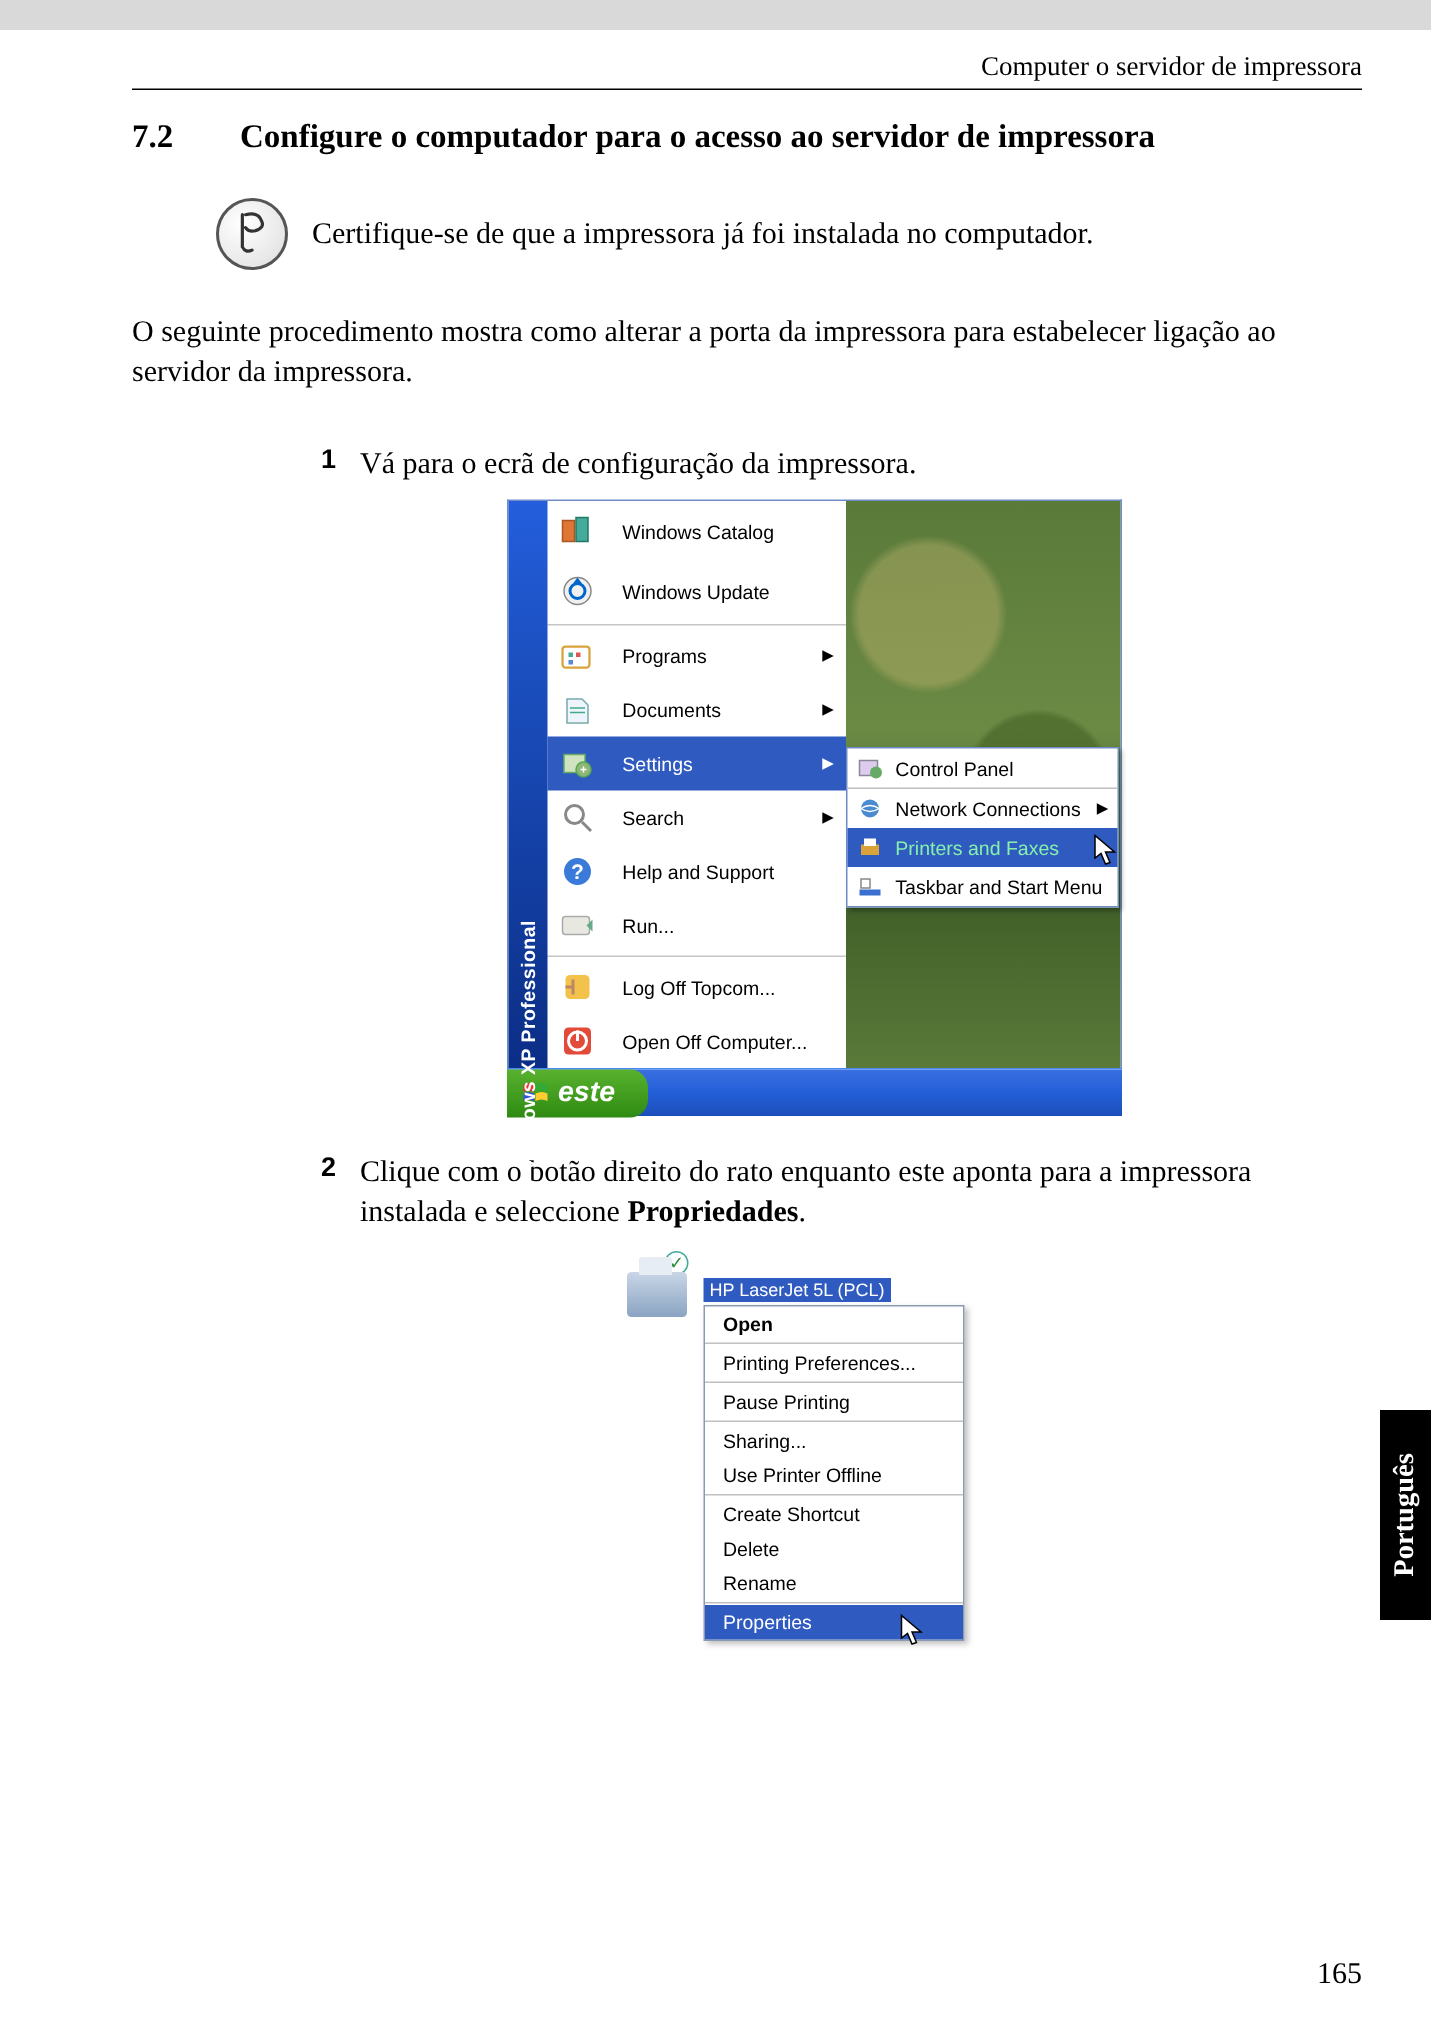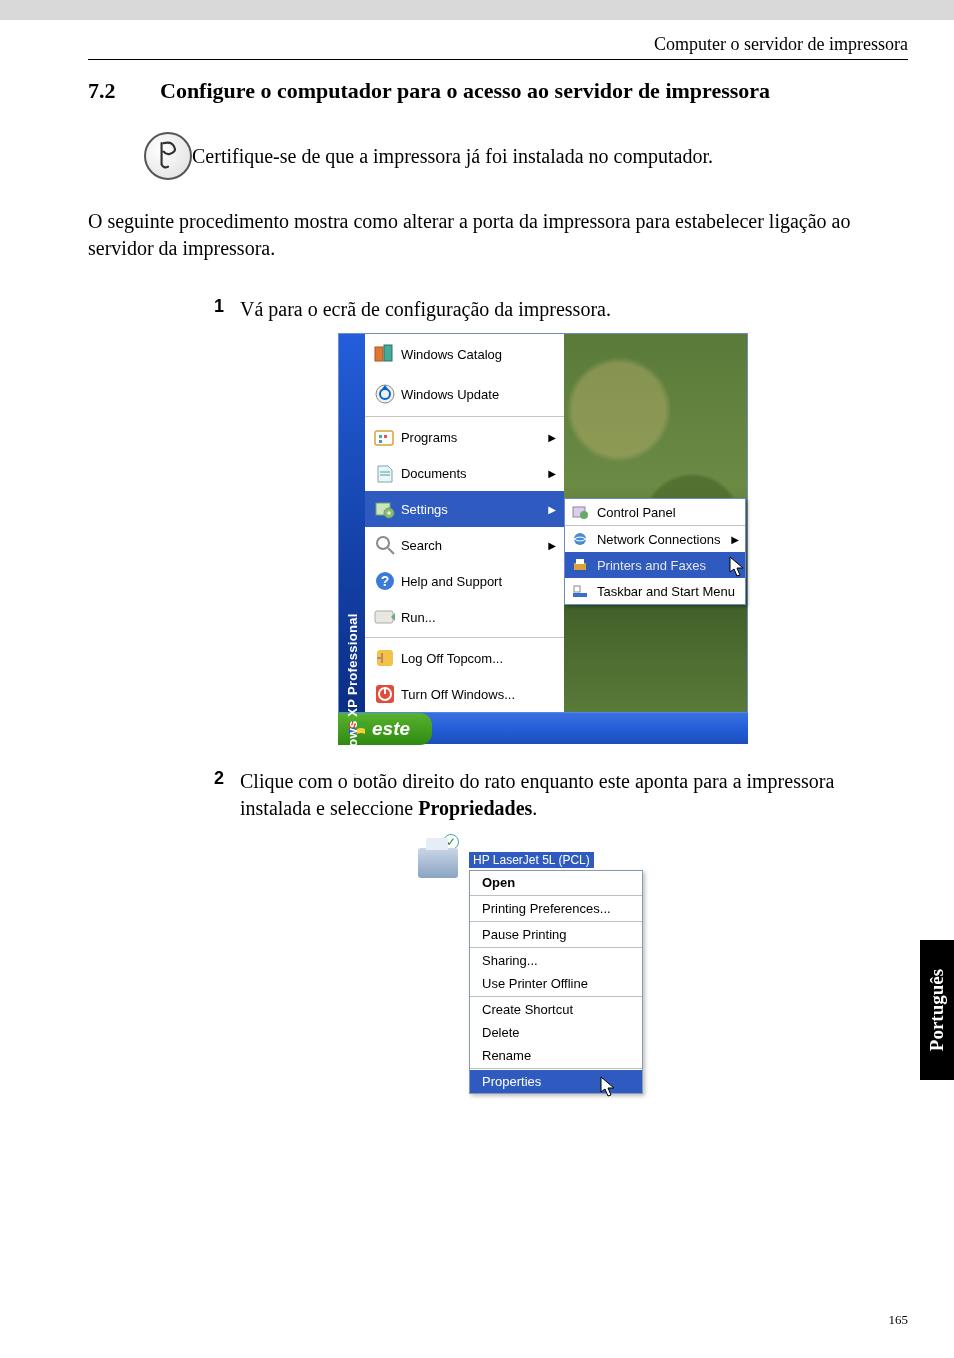--- a/index.html
+++ b/index.html
@@ -3,48 +3,48 @@
 <meta charset="utf-8">
 <style>
   * { box-sizing: border-box; margin: 0; padding: 0; }
   body { background: #fff; font-family: "Times New Roman", serif; width: 954px; height: 1358px; position: relative; color: #000; }
   .gray-bar { background: #d9d9d9; height: 20px; width: 100%; }
   .header-line { font-family: "Times New Roman", serif; font-size: 18px; text-align: right; padding-right: 46px; margin-top: 14px; }
   .rule { border: none; border-top: 1px solid #000; margin: 4px 46px 0 88px; }
   .content { padding: 18px 74px 0 88px; }
   .section-title { font-family: Georgia, "Times New Roman", serif; font-size: 22px; font-weight: bold; margin-bottom: 28px; }
   .sn-num { display: inline-block; width: 72px; }
-  .note-row { display: flex; align-items: center; gap: 0; margin: 0 0 28px 56px; }
+  .note-row { display: flex; align-items: center; gap: 16px; margin: 0 0 28px 56px; }
   .note-icon { width: 48px; height: 48px; border: 2px solid #555; border-radius: 50%; display: flex; align-items: center; justify-content: center; background: radial-gradient(circle at 35% 35%, #fff, #ddd); }
   .note-icon svg { width: 26px; height: 30px; }
   .body-text { font-size: 20px; line-height: 1.35; }
   .intro { margin-bottom: 34px; }
   .step { margin-left: 118px; margin-bottom: 10px; display: flex; gap: 16px; }
   .step-num { font-family: Arial, sans-serif; font-weight: bold; font-size: 18px; min-width: 18px; text-align: right; }
   .step-text { font-size: 20px; line-height: 1.35; flex: 1; }
   .step-text b { font-weight: bold; }
 
   
   .shot1 { margin: 8px 0 24px 250px; width: 410px; font-family: Tahoma, Arial, sans-serif; font-size: 13px; }
   .shot1-top { display: flex; border: 1px solid #6e8dc7; border-bottom: none; }
   .xp-strip { width: 26px; background: linear-gradient(to bottom, #245edc 0%, #1b4fbf 30%, #0b2e86 100%); color: #fff; position: relative; }
   .xp-strip span { position: absolute; bottom: 8px; left: 50%; transform: translateX(-50%) rotate(-90deg); transform-origin: center; white-space: nowrap; font-family: Tahoma, Arial; font-size: 13px; font-weight: bold; letter-spacing: 0.3px; }
   .menu-col { width: 200px; background: #fff; }
-  .menu-item { display: flex; align-items: center; height: 36px; padding: 0 8px; gap: 4px; cursor: default; }
+  .menu-item { display: flex; align-items: center; height: 36px; padding: 0 8px; gap: 18px; cursor: default; }
   .menu-item.tall { height: 40px; }
   .menu-item.hov { background: #2f5ac0; color: #fff; }
   .menu-item .arrow { margin-left: auto; font-size: 10px; color: #000; }
   .menu-item.hov .arrow { color: #fff; }
   .menu-sep { border-top: 1px solid #c5c5c5; margin: 2px 0; }
   .micon { width: 24px; height: 24px; display: flex; align-items: center; justify-content: center; flex-shrink: 0; }
   .desktop-col { width: 184px; position: relative; background: linear-gradient(to bottom, #5a7a3a 0%, #6b8a44 40%, #3f5f28 70%, #5a7a3a 100%); }
   .desktop-col::before { content: ""; position: absolute; inset: 0; background-image: radial-gradient(circle at 30% 20%, rgba(210,190,120,0.35) 0 14%, transparent 16%), radial-gradient(circle at 70% 50%, rgba(60,90,30,0.5) 0 20%, transparent 22%); }
   .submenu { position: absolute; top: 164px; left: 0; width: 182px; background: #fff; border: 1px solid #6e8dc7; box-shadow: 2px 2px 3px rgba(0,0,0,0.3); }
   .sub-item { display: flex; align-items: center; height: 26px; padding: 0 6px; gap: 8px; }
-  .sub-item.hov { background: #2f5ac0; color: #e5e5e5; }
+  .sub-item.hov { background: #2f5ac0; color: #86efac; }
   .sub-item .arrow { margin-left: auto; font-size: 10px; }
   .sicon { width: 18px; height: 18px; display: flex; align-items: center; justify-content: center; flex-shrink: 0; }
   .cursor1 { position: absolute; top: 222px; left: 164px; z-index: 5; }
   .taskbar { height: 32px; background: linear-gradient(to bottom, #3a6fe0 0%, #245fd8 50%, #1c4eba 100%); display: flex; align-items: center; border-top: 1px solid #4a88f2; }
   .start-btn { height: 32px; padding: 0 22px 0 10px; background: linear-gradient(to bottom, #59b22e 0%, #2e8a12 100%); border-radius: 0 12px 12px 0; color: #fff; font-family: "Franklin Gothic Medium", Arial; font-style: italic; font-weight: bold; font-size: 19px; display: flex; align-items: center; gap: 6px; }
   .win-flag { width:18px; height:18px; display:inline-block; }
 
   
   .shot2 { margin: 14px 0 0 330px; width: 225px; font-family: Tahoma, Arial, sans-serif; font-size: 13px; position: relative; }
   .printer-row { display: flex; align-items: flex-start; gap: 8px; }
@@ -58,21 +58,21 @@
   .ctx-item { padding:4px 12px; }
   .ctx-item.bold { font-weight:bold; }
   .ctx-item.hov { background:#2f5ac0; color:#fff; }
   .ctx-sep { border-top:1px solid #c0c0c0; margin:1px 0; }
   .cursor2 { position:absolute; right:24px; bottom:-4px; }
 
   
   .side-tab { position:absolute; right:0; top:940px; background:#000; color:#fff; width:34px; height:140px; display:flex; align-items:center; justify-content:center; }
   .side-tab span { transform: rotate(-90deg); font-family: "Times New Roman", serif; font-weight:bold; font-size:19px; white-space:nowrap; }
 
-  .page-num { position:absolute; bottom:30px; right:46px; font-family:"Times New Roman", serif; font-size:13px; }
+  .page-num { position:absolute; bottom:30px; right:46px; font-family:"Times New Roman", serif; font-size:20px; }
 
   
   .cursor-svg { width:20px; height:22px; }
 </style>
 </head>
 <body>
 
 <div class="gray-bar"></div>
 <div class="header-line">Computer o servidor de impressora</div>
 <hr class="rule">
@@ -196,21 +196,21 @@
             <span>Log Off Topcom...</span>
           </div>
         <div class="menu-item">
             <span class="micon">
               <svg width="22" height="22">
                 <rect x="2" y="2" width="18" height="18" rx="3" fill="#e24a3a"></rect>
                 <circle cx="11" cy="11" r="6" fill="none" stroke="#fff" stroke-width="2"></circle>
                 <line x1="11" y1="4" x2="11" y2="11" stroke="#fff" stroke-width="2"></line>
               </svg>
             </span>
-            <span>Turn Off Windows...</span>
+            <span>Open Off Computer...</span>
           </div>
       </div>
       <div class="desktop-col">
         <div class="submenu">
           <div class="sub-item">
               <span class="sicon">
                 <svg width="16" height="16">
                   <rect x="1" y="3" width="12" height="10" fill="#dce" stroke="#889"></rect>
                   <circle cx="12" cy="11" r="4" fill="#6a6"></circle>
                 </svg>

